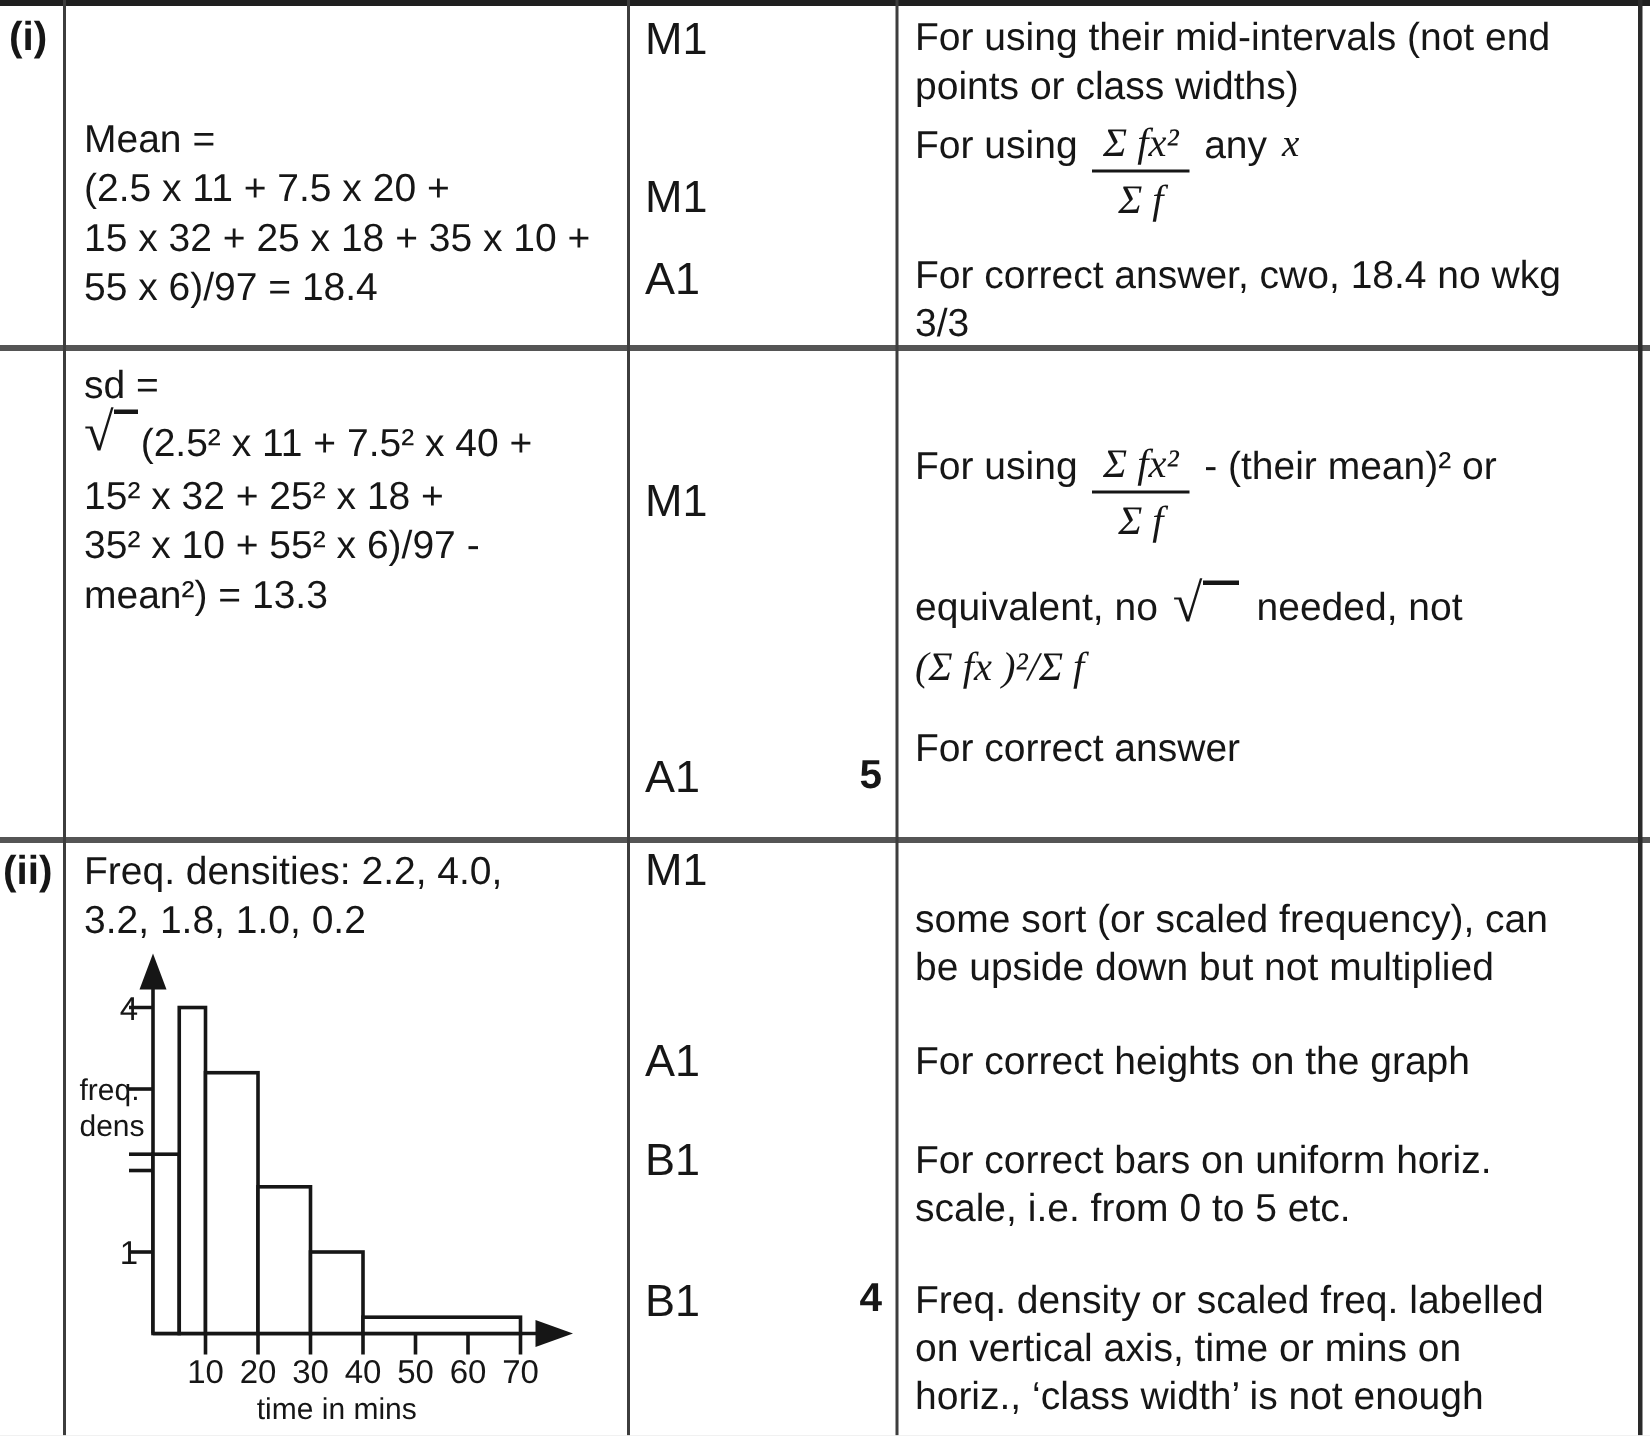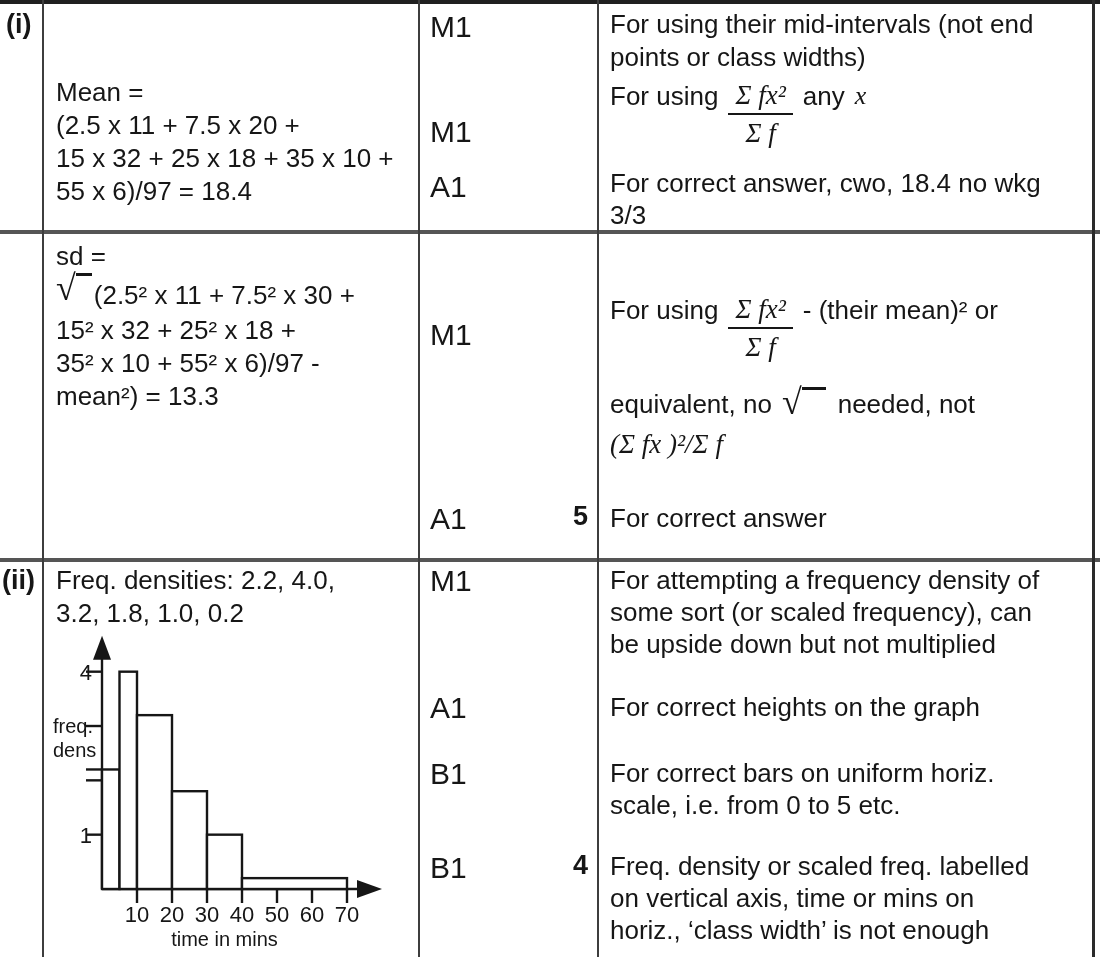--- a/index.html
+++ b/index.html
@@ -75,21 +75,21 @@
     </span>
     <span>any</span>
     <span class="mathit">x</span>
   </div>
 
   <div class="t" style="left:610px;top:167px;">For correct answer, cwo, 18.4 no wkg</div>
   <div class="t" style="left:610px;top:199px;">3/3</div>
 
   <div class="t" style="left:56px;top:240px;">sd =</div>
   <div class="t" style="left:56px;top:274px;">
-    <span class="sqrt">√</span><span>(2.5² x 11 + 7.5² x 30 +</span>
+    <span class="sqrt">√</span><span>(2.5² x 11 + 7.5² x 40 +</span>
   </div>
   <div class="t" style="left:56px;top:314px;">15² x 32 + 25² x 18 +</div>
   <div class="t" style="left:56px;top:347px;">35² x 10 + 55² x 6)/97 -</div>
   <div class="t" style="left:56px;top:380px;">mean²) = 13.3</div>
 
   <div class="mark" style="top:318px;">M1</div>
   <div class="mark" style="top:502px;">A1</div>
   <div class="total" style="top:501px;">5</div>
 
   <div class="t flexline" style="left:610px;top:294px;">
@@ -101,21 +101,21 @@
     <span>- (their mean)² or</span>
   </div>
 
   <div class="t flexline" style="left:610px;top:388px;">
     <span>equivalent, no</span>
     <span class="sqrt w24">√</span>
     <span>needed, not</span>
   </div>
 
   <div class="t mathline" style="left:610px;top:428px;">(Σ fx )²/Σ f</div>
-  <div class="t" style="left:610px;top:502px;">For correct answer</div>
+  <div class="t" style="left:610px;top:482px;">For correct answer</div>
 
   <div class="t qlabel" style="left:2px;top:564px;">(ii)</div>
 
   <div class="t" style="left:56px;top:564px;">Freq. densities: 2.2, 4.0,</div>
   <div class="t" style="left:56px;top:597px;">3.2, 1.8, 1.0, 0.2</div>
 
   <svg id="hist" width="370" height="327" viewBox="0 0 370 327" style="position:absolute;left:40px;top:630px;">
       <line x1="62" y1="259" x2="62" y2="25.649" class="ax"></line>
       <polygon points="62,5.649000000000001 53,29.649 71,29.649" class="arrow"></polygon>
       <line x1="62" y1="259" x2="324" y2="259" class="ax"></line>
@@ -151,21 +151,20 @@
       <text x="13" y="127.00999999999999" class="axlab">dens</text>
       <text x="184.5" y="316" class="axlab" text-anchor="middle">time in mins</text>
     </svg>
 
   <div class="mark" style="top:564px;">M1</div>
   <div class="mark" style="top:691px;">A1</div>
   <div class="mark" style="top:757px;">B1</div>
   <div class="mark" style="top:851px;">B1</div>
   <div class="total" style="top:850px;">4</div>
 
-  <div class="t" style="left:610px;top:564px;">For attempting a frequency density of</div>
   <div class="t" style="left:610px;top:596px;">some sort (or scaled frequency), can</div>
   <div class="t" style="left:610px;top:691px;">For correct heights on the graph</div>
   <div class="t" style="left:610px;top:628px;">be upside down but not multiplied</div>
   <div class="t" style="left:610px;top:757px;">For correct bars on uniform horiz.</div>
   <div class="t" style="left:610px;top:789px;">scale, i.e. from 0 to 5 etc.</div>
   <div class="t" style="left:610px;top:850px;">Freq. density or scaled freq. labelled</div>
   <div class="t" style="left:610px;top:882px;">on vertical axis, time or mins on</div>
   <div class="t" style="left:610px;top:914px;">horiz., ‘class width’ is not enough</div>
 
 </div>

